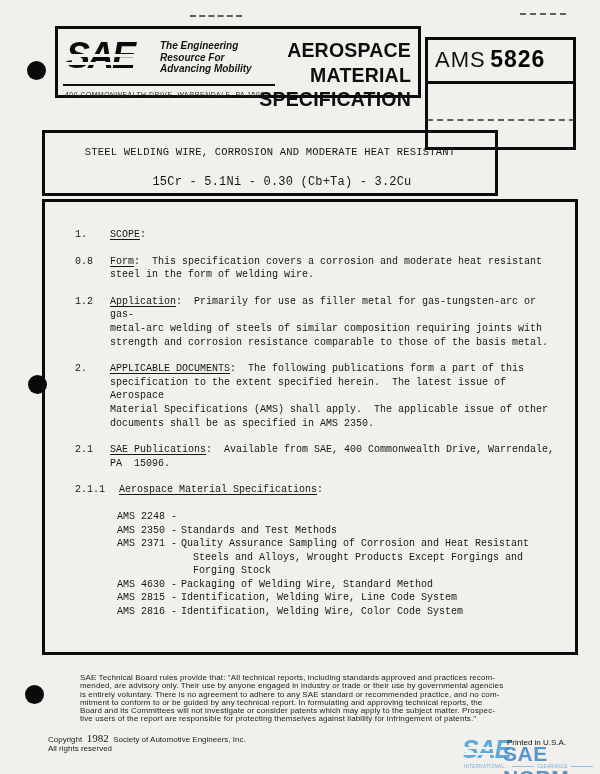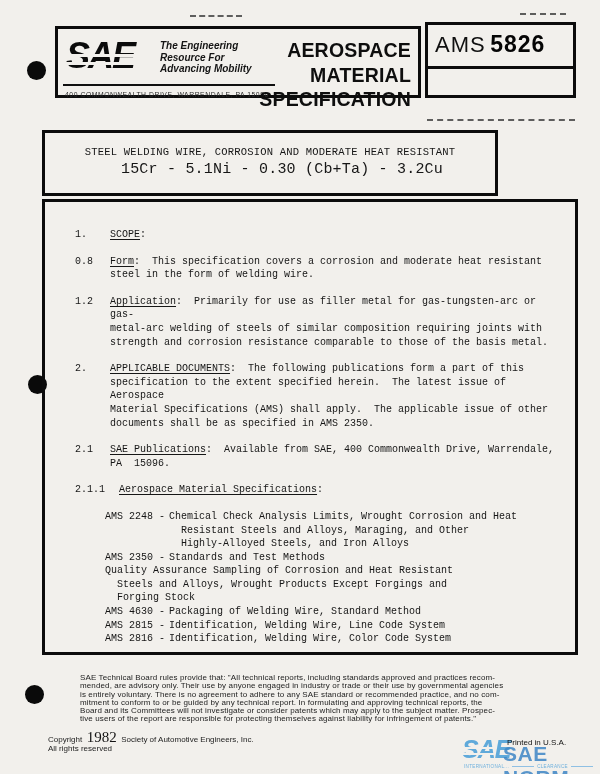--- a/index.html
+++ b/index.html
@@ -25,59 +25,59 @@
   }
   .logo-stripe { position:absolute; left:-2px; right:4px; height:3px; background:#f2f0ec; }
   #tagline { position:absolute; left:102px; top:11px; font-size:10px; font-weight:700;
     font-style:italic; line-height:11.5px; color:#151515; }
   #logo-rule { position:absolute; left:5px; top:55px; width:212px; height:2px; background:#101010; }
   #hdr-address { position:absolute; left:7px; top:62px; font-size:6.8px; letter-spacing:0.55px; color:#2a2a2a; }
   #doc-type { position:absolute; right:7px; top:9px; text-align:right;
     font-size:19.5px; font-weight:700; line-height:24.5px; letter-spacing:0.2px; color:#0e0e0e; }
 
   
-  #ams-box { left:425px; top:22px; width:151px; height:76px; }
+  #ams-box { left:425px; top:37px; width:151px; height:113px; }
   #ams-top { position:absolute; left:0; top:0; right:0; height:41px; border-bottom:3px solid #0c0c0c; }
   #ams-top .inner { position:absolute; left:7px; top:6px; white-space:nowrap; }
   #spec-prefix { font-size:22px; font-weight:400; letter-spacing:1px; color:#101010; }
   #spec-number { font-size:23px; font-weight:800; letter-spacing:1px; color:#050505; }
   #ams-bottom { position:absolute; left:0; top:44px; right:0; bottom:0; }
   .iss-label { position:absolute; left:6px; font-size:8px; color:#1a1a1a; }
   #issued-label { top:11px; }
   #revised-label { top:29px; }
   #issued-value { position:absolute; left:58px; top:6px; font-size:10.5px; color:#101010; }
 
   
   #title-box { left:42px; top:130px; width:456px; height:66px; text-align:center;
     font-family:"Liberation Mono","DejaVu Sans Mono",monospace; }
   #title-line1 { margin-top:13px; font-size:10.5px; letter-spacing:0.2px; color:#161616; }
-  #title-line2 { margin-top:3px; font-size:15px; letter-spacing:0.2px; color:#161616;padding-left:24px; }
+  #title-line2 { margin-top:17px; font-size:12px; letter-spacing:0.2px; color:#161616;padding-left:24px; }
 
   
   #body-box { left:42px; top:199px; width:536px; height:456px; }
   #body-text { position:absolute; left:0; top:0; right:0; bottom:0; padding:26px 10px 0 30px;
     font-family:"Liberation Mono","DejaVu Sans Mono",monospace; font-size:10px;
     line-height:13.6px; color:#161616; }
   .para { position:relative; padding-left:35px; margin-bottom:13px; }
   .para.wide { padding-left:44px; }
   .para .num { position:absolute; left:0; top:0; }
   .lead { text-decoration:underline; text-underline-offset:2px; }
   .rest { white-space:pre-wrap; }
-  #ams-list { margin-left:30px; }
+  #ams-list { margin-left:42px; }
   .ams-item { display:flex; }
   .ams-code { width:64px; flex-shrink:0; }
   .ams-desc { flex:1; white-space:pre-wrap; }
 
   
   #footer-legal { position:absolute; left:80px; top:674px; width:484px;
     font-size:8px; line-height:8.3px; letter-spacing:0.12px; color:#222;
     white-space:pre-line; }
   #copyright-row { position:absolute; left:48px; top:728px; }
   #copyright-word { font-size:8px; color:#1d1d1d; }
-  #copyright-year { font-family:"Liberation Serif",serif; font-size:15px; color:#141414; }
+  #copyright-year { font-family:"Liberation Serif",serif; font-size:11px; color:#141414; }
   #copyright-holder { font-size:8px; color:#1d1d1d; }
   #rights { position:absolute; left:48px; top:744px; font-size:8px; color:#1d1d1d; }
 
   
   #watermark { position:absolute; left:462px; top:736px; width:136px; height:37px; }
   #wm-logo { position:absolute; left:0; top:0; font-weight:900; font-style:italic;
     font-size:25px; line-height:27px; letter-spacing:-1px; color:#5fa9da; }
   .wm-logo-stripe { position:absolute; left:0px; width:32px; height:2px; background:#f2f0ec; }
   #wm-text { position:absolute; left:41px; top:6px; font-size:21px; font-weight:700;
     letter-spacing:0.5px; color:#3e86c6; opacity:0.85; }
@@ -163,29 +163,27 @@
 PA  15096.</span>
       </div>
 
       <div class="para wide">
         <span class="num">2.1.1</span><span class="lead">Aerospace Material Specifications</span><span class="rest">:</span>
       </div>
 
       <div id="ams-list">
         <div class="ams-item">
           <span class="ams-code">AMS 2248 -</span>
-            <span class="ams-desc">Chemical Check Analysis Limits, Wrought Corrosion and Heat
-  Resistant Steels and Alloys, Maraging, and Other
-  Highly-Alloyed Steels, and Iron Alloys</span>
         </div>
         <div class="ams-item">
           <span class="ams-code">AMS 2350 -</span>
             <span class="ams-desc">Standards and Test Methods</span>
         </div>
         <div class="ams-item">
+          <span class="ams-code">AMS 2371 -</span>
             <span class="ams-desc">Quality Assurance Sampling of Corrosion and Heat Resistant
   Steels and Alloys, Wrought Products Except Forgings and
   Forging Stock</span>
         </div>
         <div class="ams-item">
           <span class="ams-code">AMS 4630 -</span>
             <span class="ams-desc">Packaging of Welding Wire, Standard Method</span>
         </div>
         <div class="ams-item">
           <span class="ams-code">AMS 2815 -</span>

